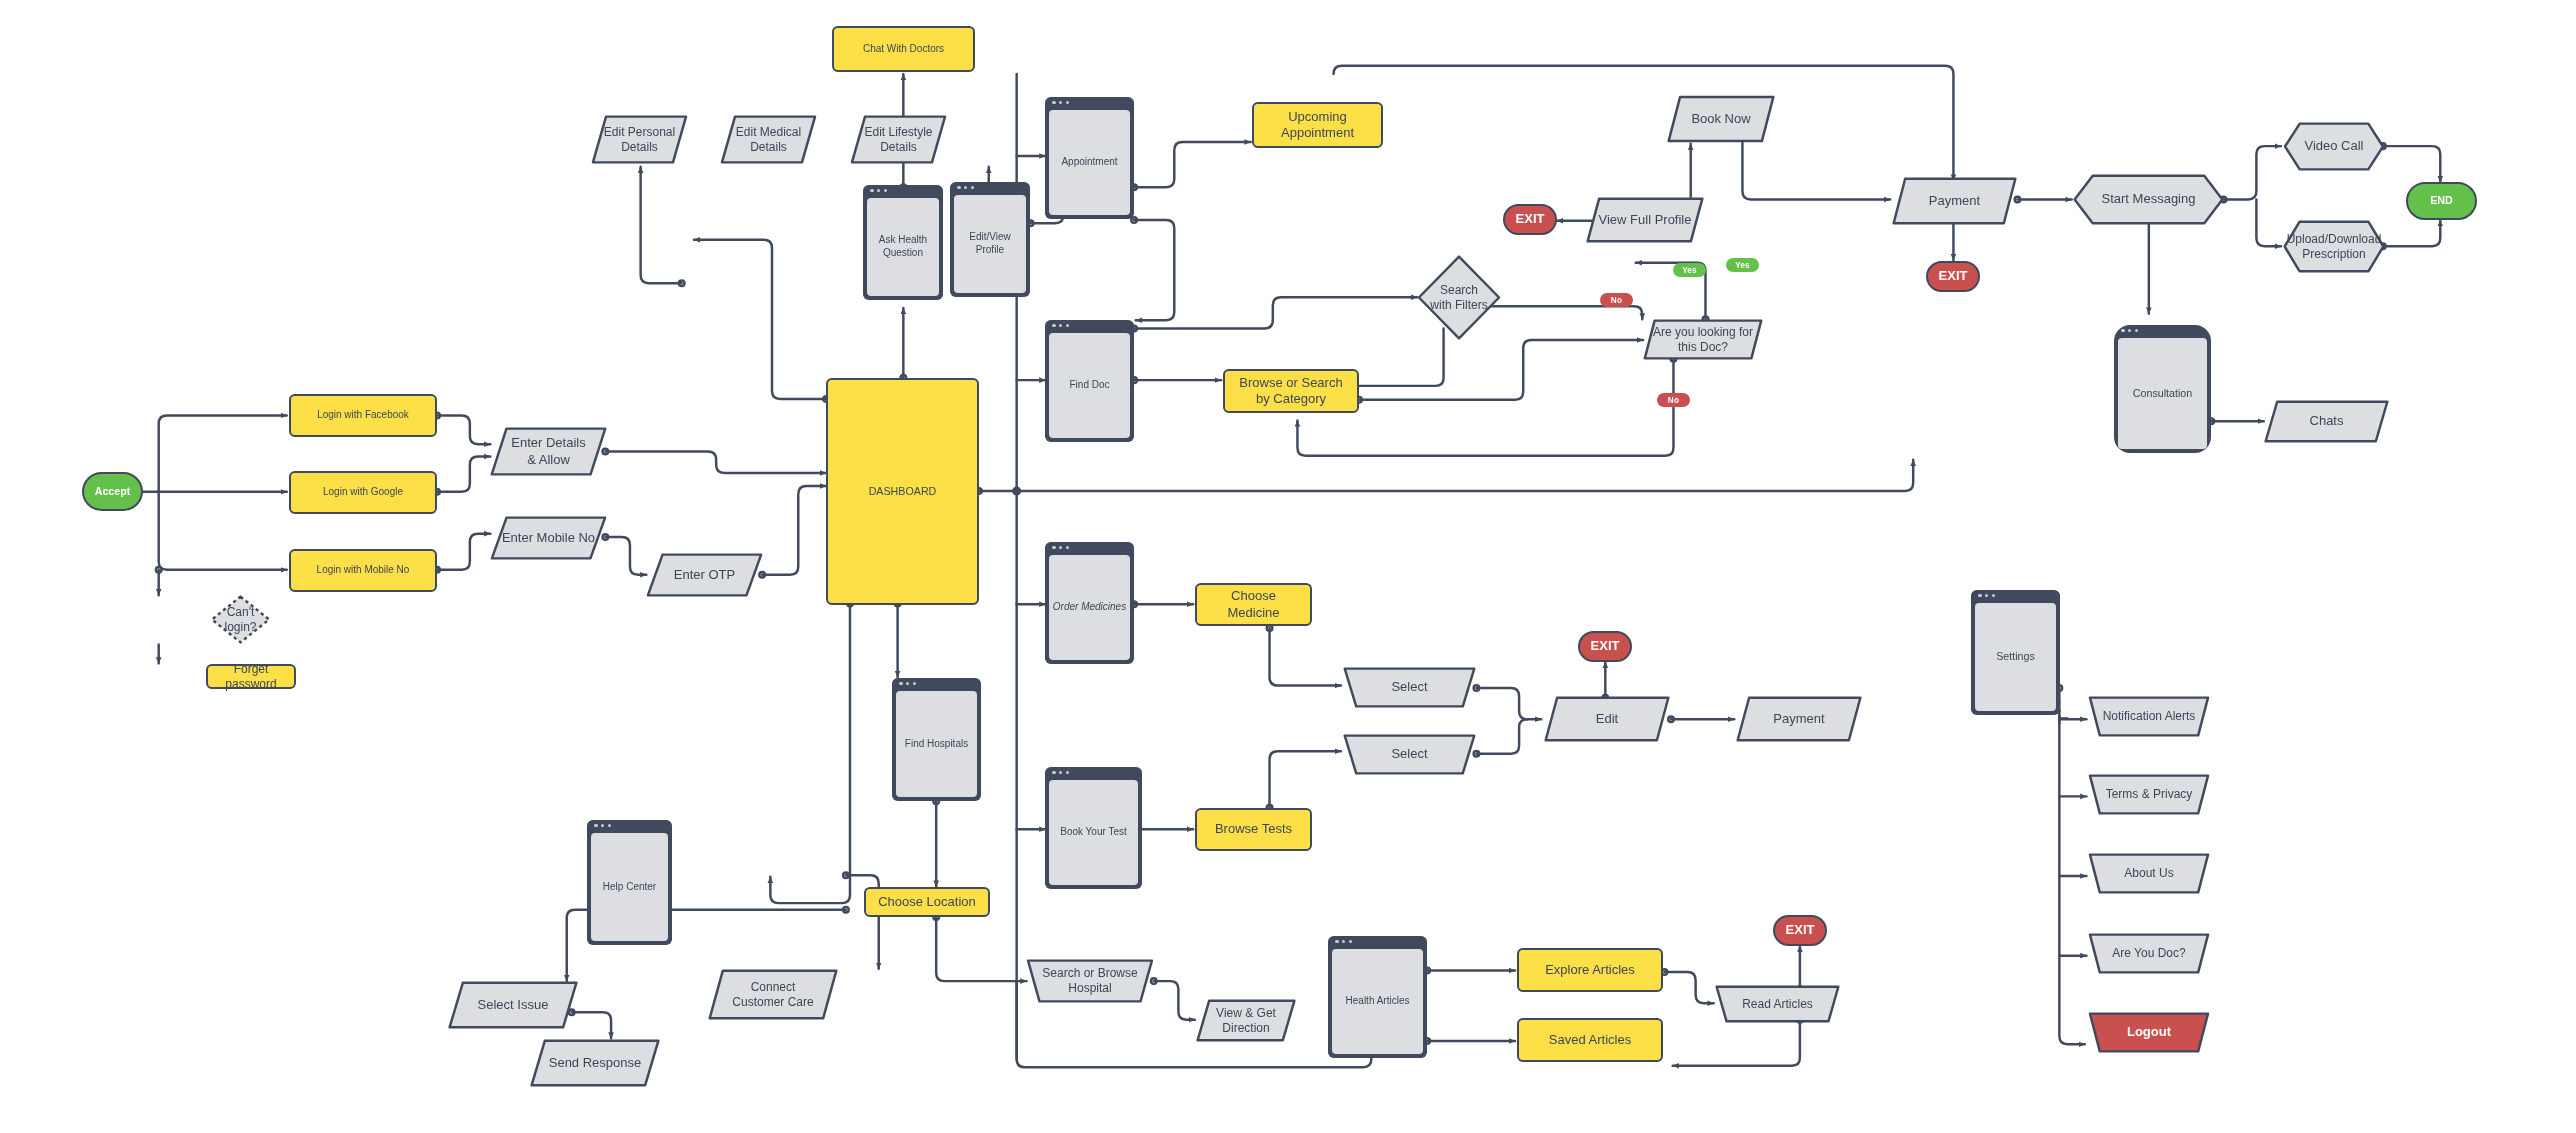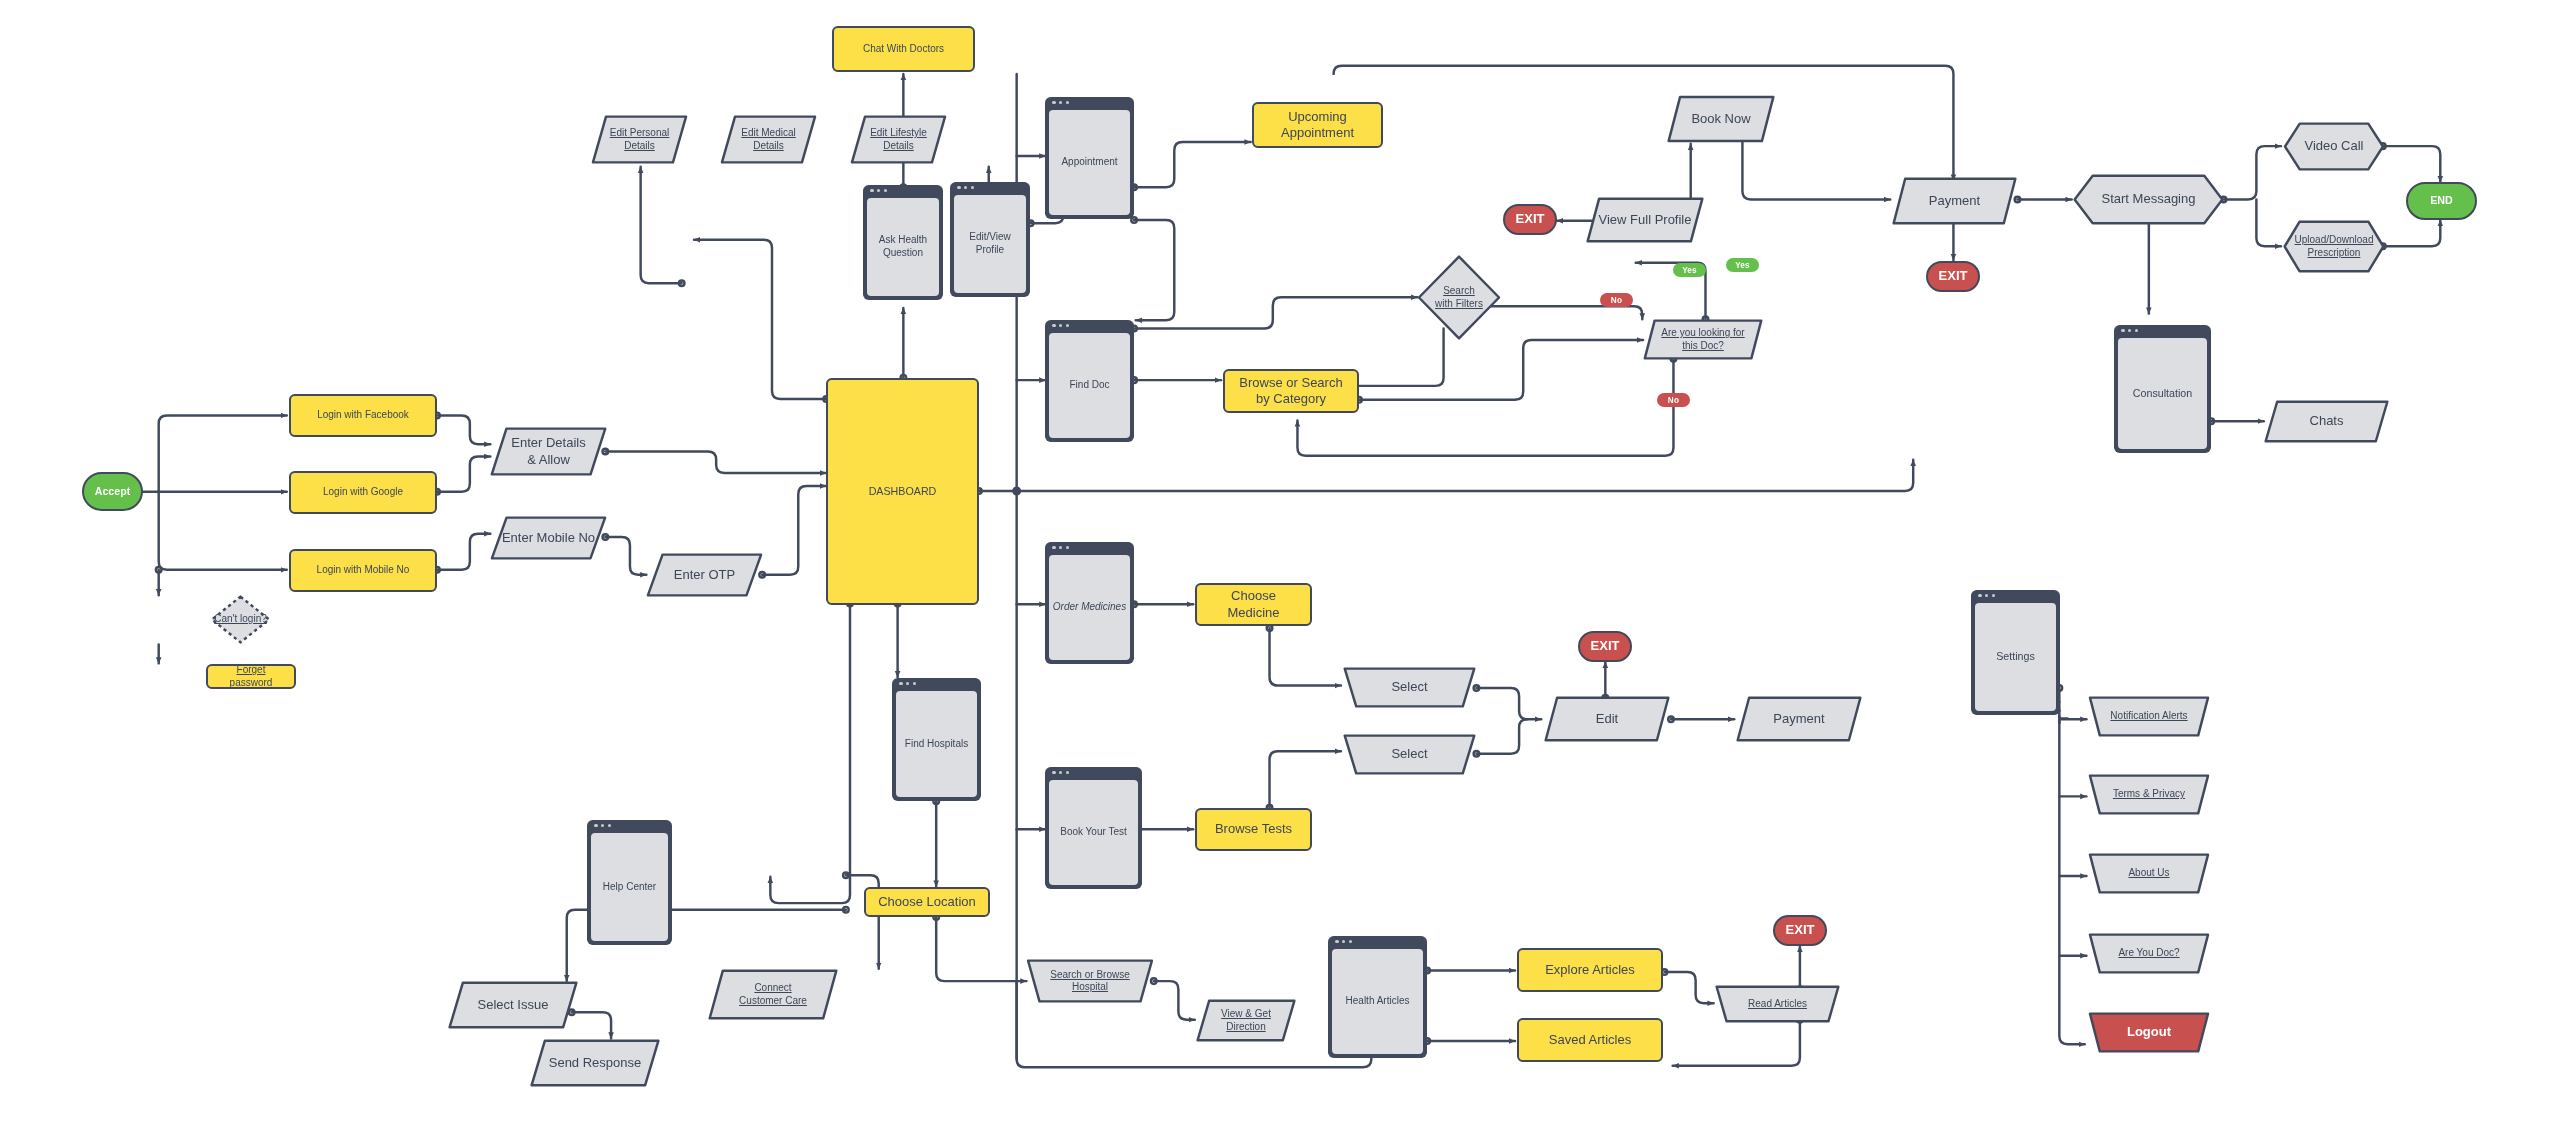--- a/index.html
+++ b/index.html
@@ -34,21 +34,21 @@
   .chip.no{background:#c8504e;}
 
   
   .shape{position:absolute;}
   .shape svg{position:absolute;left:0;top:0;overflow:visible;}
   .shape .txt{position:absolute;left:0;top:0;width:100%;height:100%;display:flex;align-items:center;
               justify-content:center;text-align:center;color:#3d4657;line-height:1.25;}
   .f13{font-size:10.7px;}
   .f12{font-size:10px;}
   .f11{font-size:13px;}
-  .f10{font-size:10px;text-decoration:underline;}
+  .f10{font-size:12px;}
   .bold{font-weight:bold;}
 </style>
 </head>
 <body>
 
 <div id="stage">
 
   <svg id="wires" viewBox="0 0 3137 1380">
     <defs>
       <marker id="ah" markerWidth="9" markerHeight="9" refX="7.6" refY="4.5" orient="auto" markerUnits="userSpaceOnUse">
@@ -459,21 +459,21 @@
     <div class="txt f10">
         <span style="white-space:pre-line">Upload/Download
 Prescription</span>
       </div>
   </div>
 
   <div class="node n-pill green f13" style="left:2406px;top:182px;width:71px;height:38px;">
     <span class="lbl">END</span>
   </div>
 
-  <div class="node n-phone" style="left:2114px;top:325px;width:97px;height:128px;">
+  <div class="node n-phone" style="left:2114px;top:325px;width:97px;height:128px;border-radius:16px;">
     <span class="dots">
         <i></i>
         <i></i>
         <i></i>
       </span>
     <span class="scr f13">Consultation</span>
   </div>
 
   <div class="shape" style="left:2264px;top:400px;width:125px;height:43px;">
     <svg width="125" height="43" viewBox="0 0 152 52">

